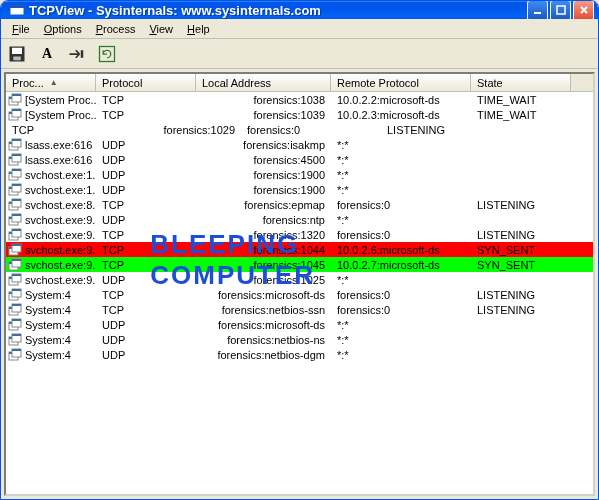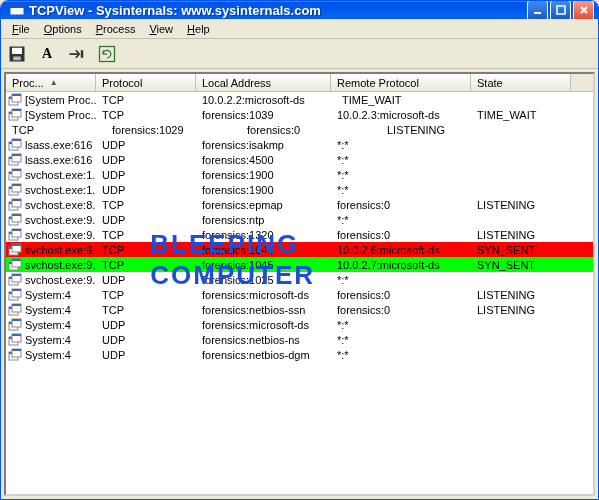--- a/index.html
+++ b/index.html
@@ -21,21 +21,21 @@
 .menuitem .u { text-decoration: underline; }
 
 .toolbar { height: 30px; background: #ece9d8; display: flex; align-items: center; padding: 2px 6px; gap: 10px; border-bottom: 1px solid #c0c0b0; }
 .tool { width: 20px; height: 20px; display: flex; align-items: center; justify-content: center; cursor: pointer; }
 
 .clientframe { flex: 1; padding: 3px; background: #ece9d8; display: flex; }
 .listview { flex: 1; background: #fff; border: 2px inset #d4d0c8; display: flex; flex-direction: column; overflow: hidden; }
 .headerrow { display: flex; height: 18px; background: #ece9d8; border-bottom: 1px solid #c0c0b0; user-select: none; flex-shrink: 0; }
 .hcell { border-right: 1px solid #c0c0b0; padding: 2px 6px; background: linear-gradient(to bottom,#fefefe,#ece9d8); overflow: hidden; white-space: nowrap; display: flex; align-items: center; cursor: pointer; }
 .hcell .sortarrow { margin-left: 6px; font-size: 8px; color: #555; }
-.c0 { width: 90px; } .c1 { width: 100px; } .c2 { width: 135px; } .c3 { width: 140px; } .c4 { width: 100px; }
+.c0 { width: 90px; } .c1 { width: 100px; } .c2 { width: 135px; text-align: right; } .c3 { width: 140px; } .c4 { width: 100px; }
 
 .rows { flex: 1; overflow-y: auto; overflow-x: hidden; }
 .row { display: flex; height: 15px; align-items: center; white-space: nowrap; }
 .cell { overflow: hidden; padding: 0 6px; text-overflow: ellipsis; }
 .cell.c0 { display: flex; align-items: center; padding-left: 2px; }
 .rowicon { width: 14px; height: 14px; margin-right: 3px; flex-shrink: 0; }
 .row.hl-red { background: #ff0000; }
 .row.hl-green { background: #00ff00; }
 
 
@@ -126,20 +126,21 @@
             <div class="cell c0">
               <svg class="rowicon" viewBox="0 0 14 14">
                 <rect x="1" y="4" width="9" height="8" fill="#fff" stroke="#888"></rect>
                 <rect x="1" y="4" width="9" height="2" fill="#3b6ea5"></rect>
                 <rect x="4" y="1" width="9" height="8" fill="#fff" stroke="#888"></rect>
                 <rect x="4" y="1" width="9" height="2" fill="#3b6ea5"></rect>
               </svg>
               <span>[System Proc...</span>
             </div>
             <div class="cell c1">TCP</div>
+            <div class="cell c2">forensics:1038</div>
             <div class="cell c3">10.0.2.2:microsoft-ds</div>
             <div class="cell c4">TIME_WAIT</div>
           </div>
           <div class="row">
             <div class="cell c0">
               <svg class="rowicon" viewBox="0 0 14 14">
                 <rect x="1" y="4" width="9" height="8" fill="#fff" stroke="#888"></rect>
                 <rect x="1" y="4" width="9" height="2" fill="#3b6ea5"></rect>
                 <rect x="4" y="1" width="9" height="8" fill="#fff" stroke="#888"></rect>
                 <rect x="4" y="1" width="9" height="2" fill="#3b6ea5"></rect>

